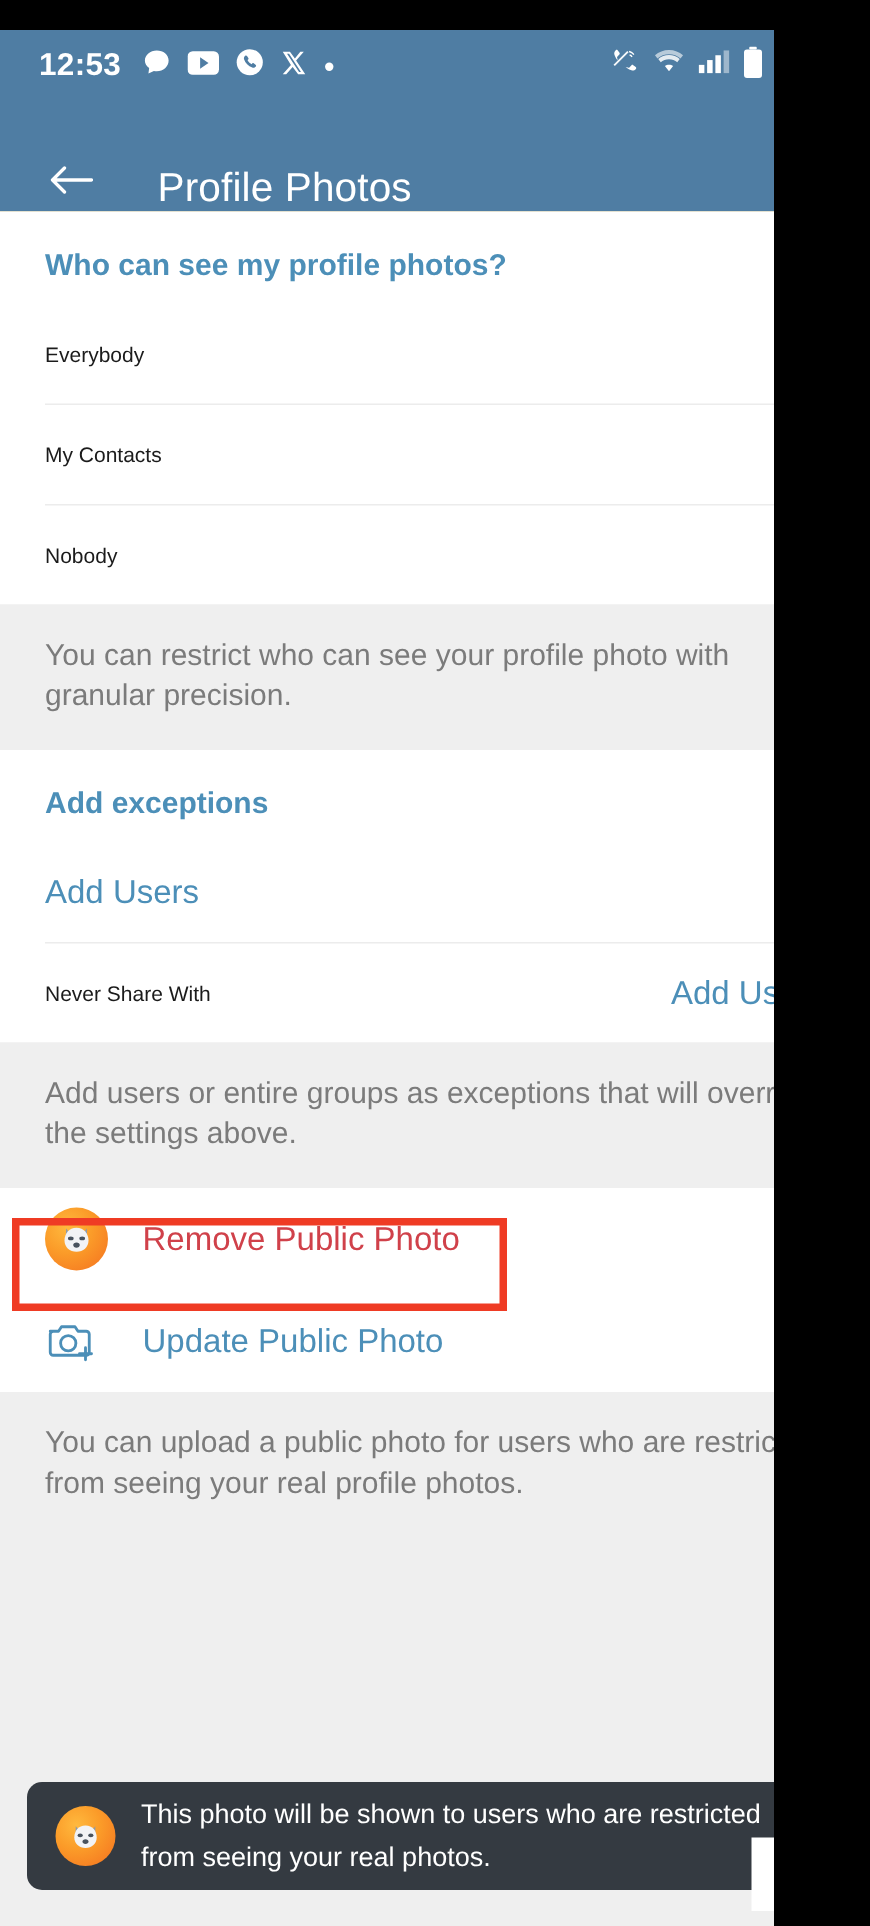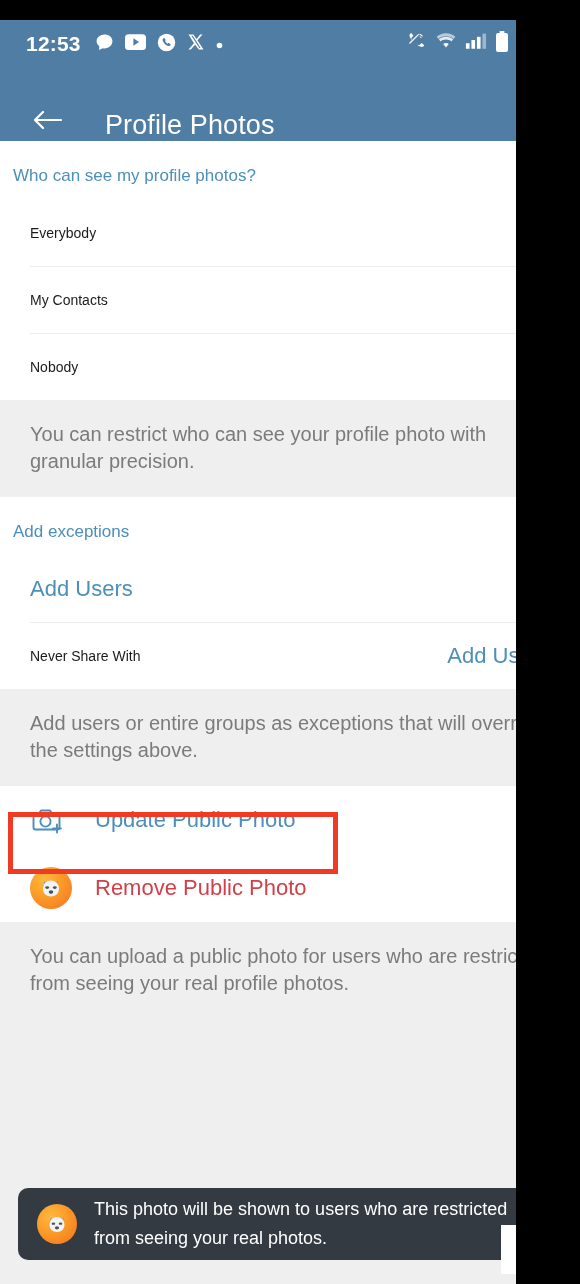--- a/index.html
+++ b/index.html
@@ -87,24 +87,24 @@
     position: absolute;
     top: 121px; left: 0;
     width: 580px;
     height: 1163px;
     background: #efefef;
   }
 
   .card { background: #ffffff; }
 
   .section-header {
-    font-size: 17px;
+    font-size: 20px;
     color: #4c8fb8;
-    padding: 25px 30px 13px 13px;
-    font-weight: normal;
+    padding: 25px 30px 13px 30px;
+    font-weight: bold;
   }
 
   .row {
     display: flex;
     align-items: center;
     justify-content: space-between;
     height: 67px;
     padding: 0 30px;
     position: relative;
     cursor: pointer;
@@ -378,46 +378,46 @@
 
       <div class="row">
         <span class="row-label">Never Share With</span>
         <span class="row-action">Add Users</span>
       </div>
     </div>
 
     <div class="info-block">Add users or entire groups as exceptions that will override the settings above.</div>
 
     <div class="card">
-      <div class="photo-row">
-        <span class="photo-row-icon">
-          <svg width="34" height="30" viewBox="0 0 34 30">
-            <path d="M3.5 8.5h5.5l2-3h9l2 3h5.5a2 2 0 0 1 2 2v12a2 2 0 0 1-2 2h-22a2 2 0 0 1-2-2v-12a2 2 0 0 1 2-2z" fill="none" stroke="#4c8fb8" stroke-width="1.9" stroke-linejoin="round"></path>
-            <circle cx="15.5" cy="16.5" r="5.1" fill="none" stroke="#4c8fb8" stroke-width="1.9"></circle>
-            <path d="M27 19.5v8 M23 23.5h8" stroke="#4c8fb8" stroke-width="1.9" stroke-linecap="round"></path>
-          </svg>
-        </span>
-        <span class="photo-row-label label-update">Update Public Photo</span>
-      </div>
-
       <div class="photo-row">
         <span class="photo-row-icon">
           <span class="avatar">
             <svg width="30" height="30" viewBox="0 0 30 30">
               <path d="M8 8 L11.5 12 L8 13.5 Z" fill="#8f9aa6"></path>
               <path d="M22 8 L18.5 12 L22 13.5 Z" fill="#8f9aa6"></path>
               <path d="M15 7.5c5 0 8 4 8 8.5 0 4.5-3.5 7.5-8 7.5s-8-3-8-7.5c0-4.5 3-8.5 8-8.5z" fill="#f2f3f5"></path>
               <ellipse cx="11.2" cy="14.6" rx="1.9" ry="1.3" fill="#49535e"></ellipse>
               <ellipse cx="18.8" cy="14.6" rx="1.9" ry="1.3" fill="#49535e"></ellipse>
               <path d="M15 17.3c1.3 0 2.2.8 2.2 1.7 0 1-1 1.8-2.2 1.8s-2.2-.8-2.2-1.8c0-.9.9-1.7 2.2-1.7z" fill="#49535e"></path>
             </svg>
           </span>
         </span>
         <span class="photo-row-label label-remove">Remove Public Photo</span>
       </div>
+
+      <div class="photo-row">
+        <span class="photo-row-icon">
+          <svg width="34" height="30" viewBox="0 0 34 30">
+            <path d="M3.5 8.5h5.5l2-3h9l2 3h5.5a2 2 0 0 1 2 2v12a2 2 0 0 1-2 2h-22a2 2 0 0 1-2-2v-12a2 2 0 0 1 2-2z" fill="none" stroke="#4c8fb8" stroke-width="1.9" stroke-linejoin="round"></path>
+            <circle cx="15.5" cy="16.5" r="5.1" fill="none" stroke="#4c8fb8" stroke-width="1.9"></circle>
+            <path d="M27 19.5v8 M23 23.5h8" stroke="#4c8fb8" stroke-width="1.9" stroke-linecap="round"></path>
+          </svg>
+        </span>
+        <span class="photo-row-label label-update">Update Public Photo</span>
+      </div>
     </div>
 
     <div class="info-block">You can upload a public photo for users who are restricted from seeing your real profile photos.</div>
   </div>
 
   <div class="highlight-box"></div>
 
   <div class="toast">
     <span class="avatar small">
       <svg width="28" height="28" viewBox="0 0 30 30">

